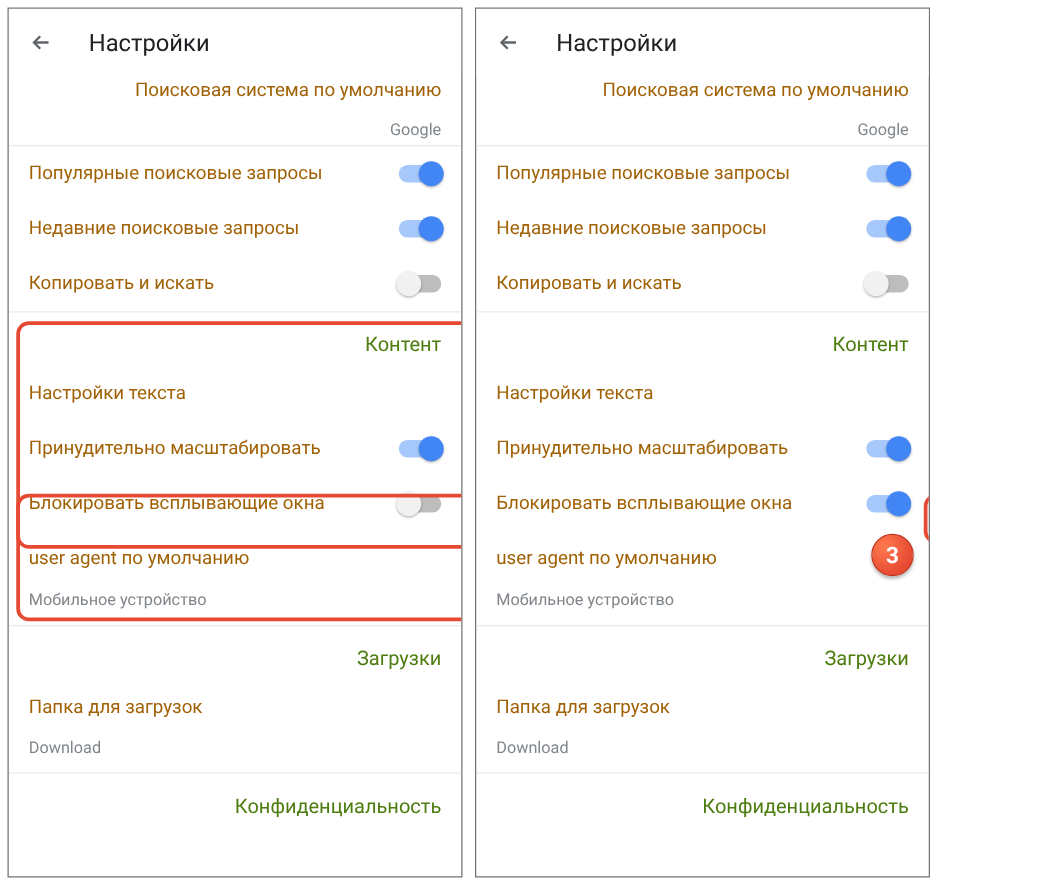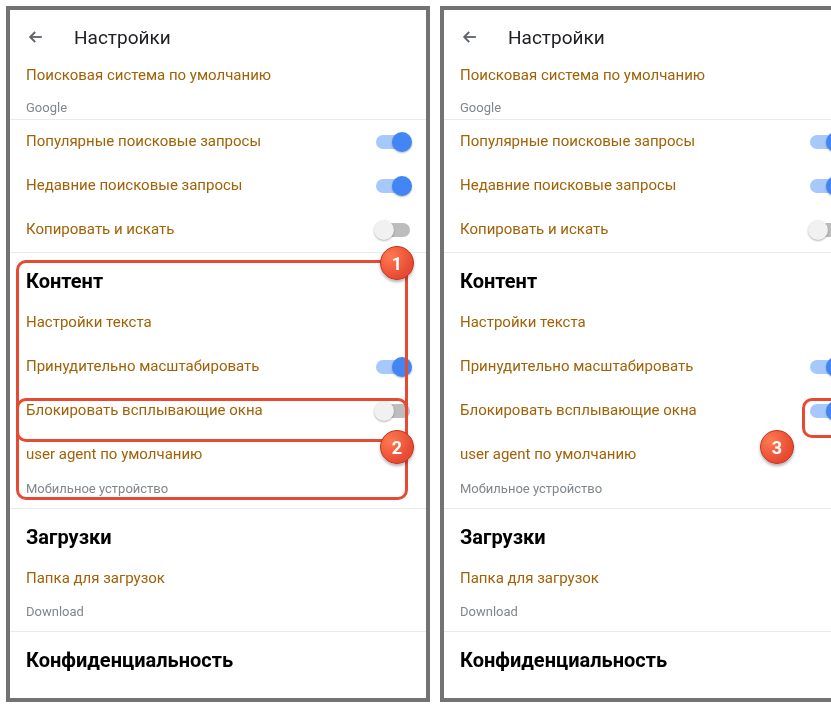--- a/index.html
+++ b/index.html
@@ -4,27 +4,28 @@
 <style>
   * { box-sizing: border-box; margin: 0; padding: 0; }
   body {
     font-family: -apple-system, Roboto, Arial, sans-serif;
     background: #fff;
     display: flex;
     gap: 10px;
     padding: 6px;
   }
   .phone {
-    width: 424px;
-    border: 4px solid #737373;
+    width: 364px;
+    border: 1px solid #737373;
     background: #fff;
     position: relative;
     flex-shrink: 0;
     height: 696px;
     overflow: hidden;
+    text-align: right;
   }
   .header {
     display: flex;
     align-items: center;
     height: 54px;
     padding: 0 16px;
     background: #fff;
   }
   .back-arrow {
     width: 20px; height: 20px;
@@ -50,24 +51,24 @@
     font-size: 15px;
     color: #a16207;
     line-height: 1.3;
   }
   .row-sub {
     font-size: 13px;
     color: #80868b;
     margin-top: 16px;
   }
   .section-label {
-    font-size: 20px;
-    color: #000000;
+    font-size: 16px;
+    color: #4d7c0f;
     padding: 16px 16px 8px;
-    font-weight: 700;
+    font-weight: 400;
   }
   .divider {
     height: 1px;
     background: #e8eaed;
   }
   .truncated-row {
     padding: 2px 16px 4px;
   }
   .truncated-title {
     font-size: 15px;

